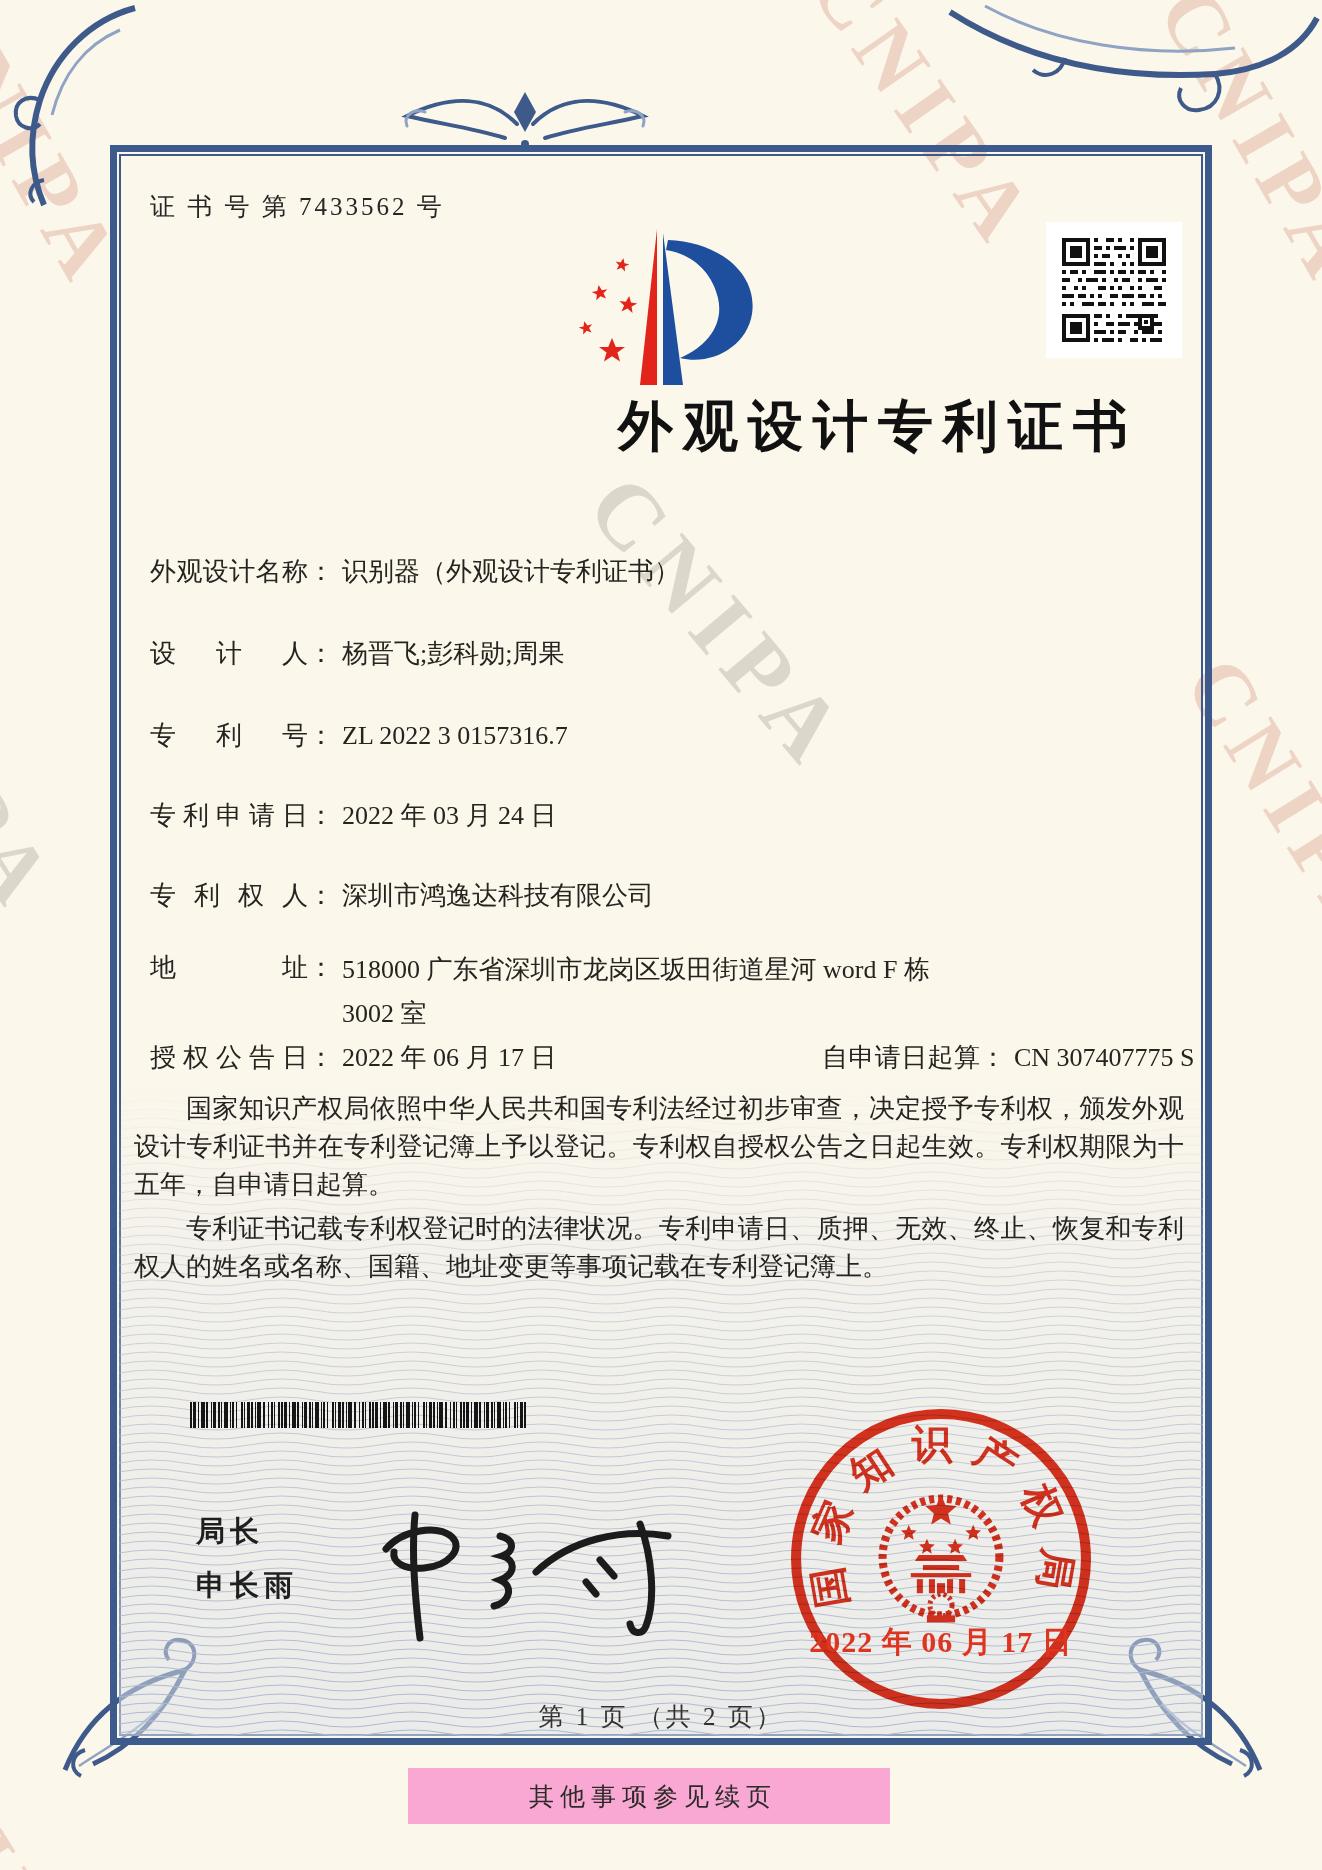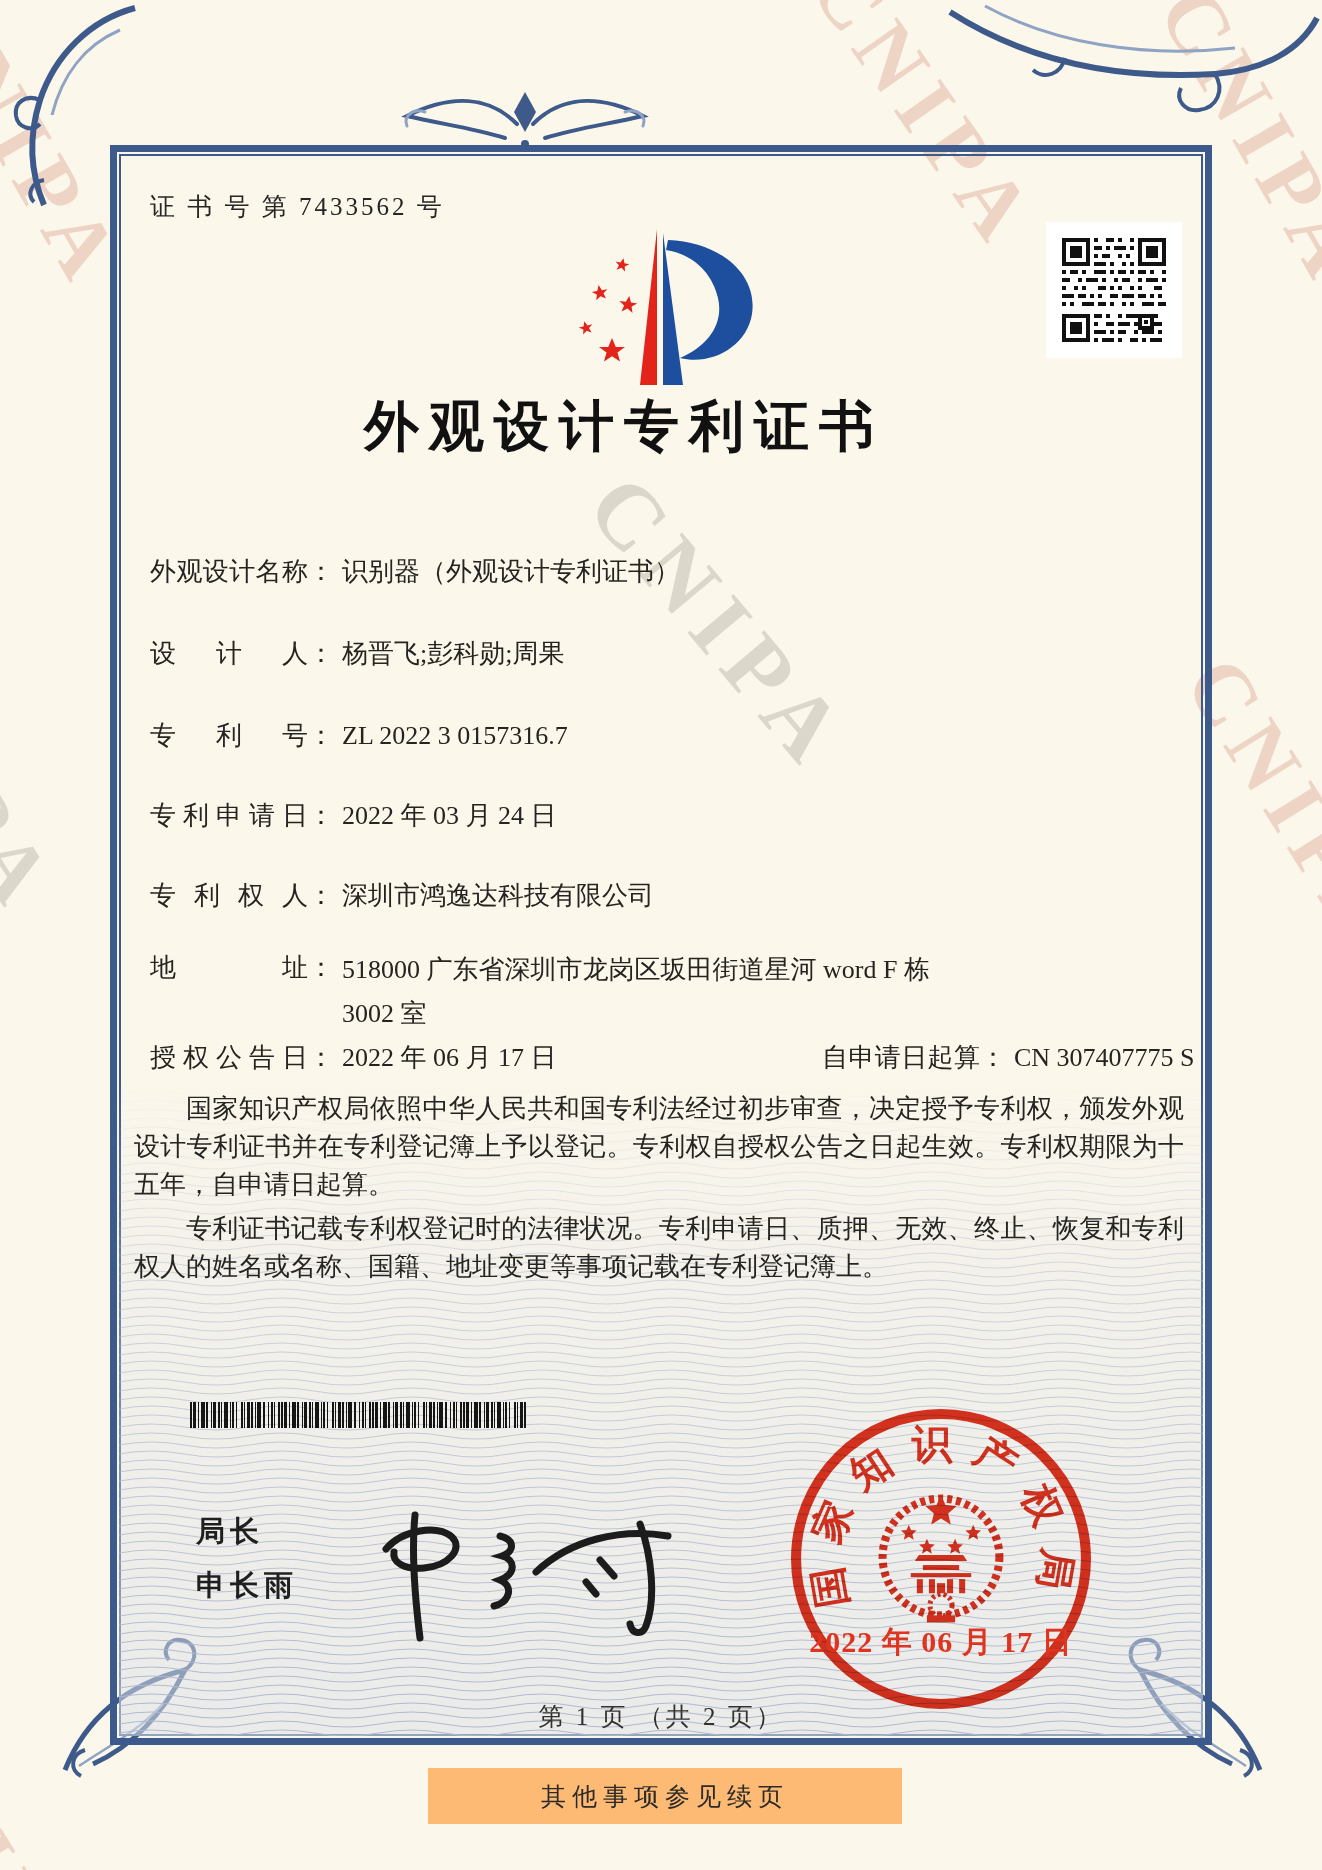--- a/index.html
+++ b/index.html
@@ -13,21 +13,21 @@
   
   .frame{position:absolute;left:110px;top:145px;width:1088px;height:1586px;border:7px solid #3c5a8c;}
   .frame::after{content:"";position:absolute;inset:2px;border:2px solid #3c5a8c;}
   
   .waves{position:absolute;left:119px;top:1080px;}
   
   .cert-no{position:absolute;left:150px;top:190px;font-size:25px;letter-spacing:3px;color:#262626;}
   .logo{position:absolute;left:540px;top:212px;}
   .qr-wrap{position:absolute;left:1046px;top:222px;width:136px;height:136px;background:#fff;
            display:flex;align-items:center;justify-content:center;}
-  .title{position:absolute;left:110px;top:390px;width:1028px;text-align:center;
+  .title{position:absolute;left:110px;top:390px;width:1028px;text-align:right;
          font-size:55px;font-weight:700;letter-spacing:10px;color:#111;}
   
   .frow{position:absolute;left:150px;font-size:26px;line-height:40px;color:#262421;white-space:nowrap;}
   .flabel{display:inline-block;width:158px;text-align:justify;text-align-last:justify;vertical-align:top;}
   .fcolon{display:inline-block;vertical-align:top;}
   .fvalue{display:inline-block;vertical-align:top;margin-left:8px;}
   .fvalue.wrap{white-space:normal;max-width:640px;line-height:44px;}
   .grant2{position:absolute;left:672px;top:0;}
   
   .body-text{position:absolute;left:134px;top:1090px;width:1058px;font-size:26px;line-height:38px;
@@ -41,22 +41,22 @@
   .sig-name{position:absolute;left:196px;top:1566px;font-size:29px;letter-spacing:5px;color:#1f1f1f;
             font-family:"Liberation Sans","DejaVu Sans",sans-serif;font-weight:700;text-align:center;}
   .sig-script{position:absolute;left:368px;top:1488px;}
   
   .seal{position:absolute;left:790px;top:1408px;width:302px;height:302px;mix-blend-mode:multiply;}
   .seal-date{position:absolute;left:790px;top:1622px;width:302px;text-align:center;font-size:30px;
              color:#df3420;letter-spacing:1px;white-space:nowrap;font-weight:600;}
   
   .page-info{position:absolute;left:110px;top:1700px;width:1102px;text-align:center;font-size:25px;
              letter-spacing:3px;color:#33312e;}
-  .cont-strip{position:absolute;left:428px;top:1768px;width:474px;height:56px;background:#fdba74;
-              display:flex;align-items:center;justify-content:center;}
+  .cont-strip{position:absolute;left:408px;top:1768px;width:474px;height:56px;background:#f9a8d4;
+              display:flex;align-items:center;justify-content:center;padding-left:8px;}
   .cont-strip span{font-size:25px;letter-spacing:6px;color:#2b2a27;}
   .orn{position:absolute;pointer-events:none;}
 </style>
 </head>
 <body>
 
 <div class="page">
 
   <div class="wm pink" style="left:-18px;top:-28px;transform:rotate(60deg);">CNIPA</div>
   <div class="wm pink" style="left:872px;top:-58px;transform:rotate(55deg);">CNIPA</div>

